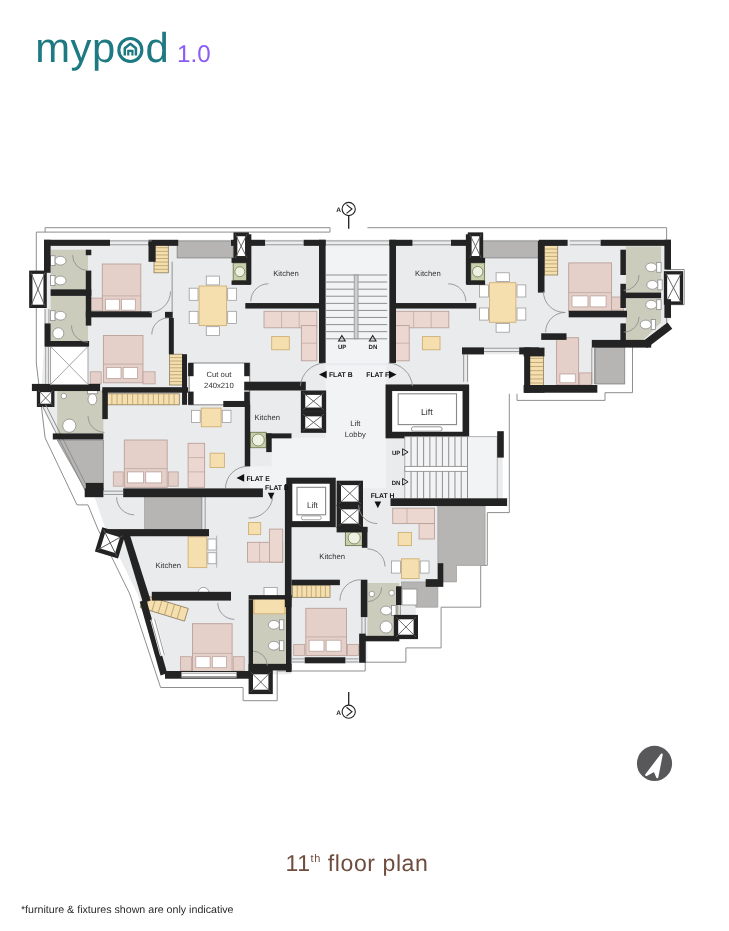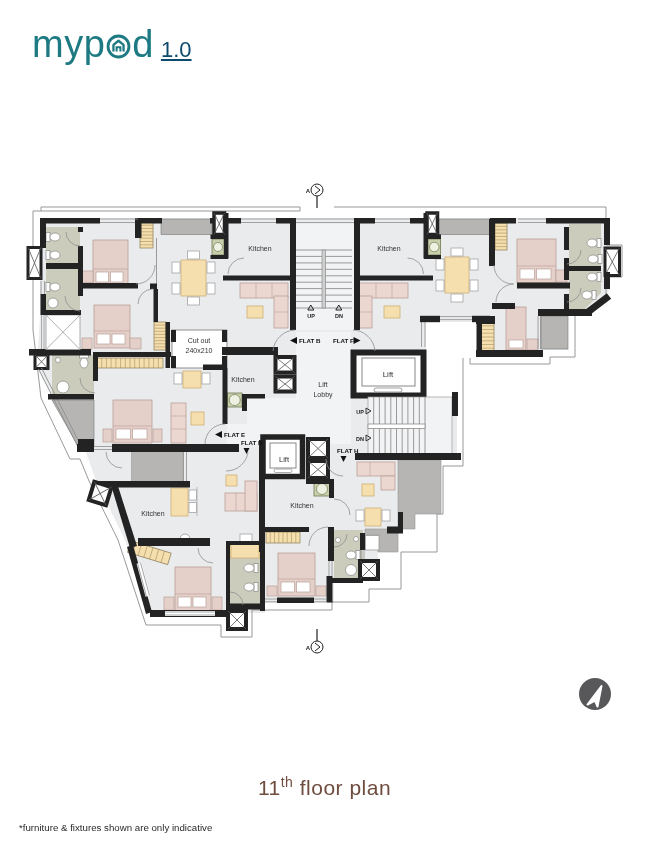--- a/index.html
+++ b/index.html
@@ -1,18 +1,18 @@
 <!DOCTYPE html>
 <html><head>
 <meta charset="utf-8">
 <style>
 html,body{margin:0;padding:0;background:#fff;width:663px;height:846px;overflow:hidden;}
 body{font-family:"Liberation Sans",sans-serif;position:relative;}
 .logo{position:absolute;left:32px;top:23px;color:#1d7a82;font-size:38px;font-weight:400;letter-spacing:0.5px;}
-.logo .ver{color:#0c4a6e;font-size:22px;margin-left:7px;letter-spacing:0;text-decoration:underline;}
+.logo .ver{color:#8b5cf6;font-size:22px;margin-left:7px;letter-spacing:0;}
 .title{position:absolute;left:-7px;top:774px;width:663px;text-align:center;color:#6e4c3e;font-size:21px;letter-spacing:0.5px;}
 .foot{position:absolute;left:19px;top:822px;color:#2a2a2a;font-size:9.7px;}
 svg.plan{position:absolute;left:0;top:0;}
 </style>
 </head>
 <body>
 
 <svg class="plan" width="663" height="846" viewBox="0 0 663 846">
 
 <polygon points="40,218 610,218 610,245 619,245 619,272 610,272 610,289 591,316 568,316 568,350 543,350 543,357 477,357 477,322 426,322 426,398 452,398 452,393 457,393 457,453 461,453 461,460 441,460 441,514 415,514 415,529 398,529 398,552 378,552 378,580 363,580 363,583 334,583 334,603 265,603 265,613 246,613 246,629 227,629 227,617 152,617 125,540 96,481 86,452 78,447 37,367 40,315 40,279 28,279 28,248 40,248" fill="#e9ebed" stroke="none"></polygon>
@@ -892,15 +892,15 @@
       <path d="M346.5 456 l-3 6 l-3 -6 z" fill="#111"></path>
     </g>
 </svg>
 
 <div class="logo">myp<svg width="27" height="27" viewBox="0 0 40 40" style="display:inline-block;vertical-align:-3px;">
       <circle cx="20" cy="20" r="15.5" fill="none" stroke="#1d7a82" stroke-width="4.2"></circle>
       <path d="M12.5 27.5 V17.5 L20 11.5 L27.5 17.5 V27.5" fill="none" stroke="#1d7a82" stroke-width="3.4" stroke-linejoin="round"></path>
       <path d="M17.2 27.5 V21 h5.6 v6.5" fill="none" stroke="#1d7a82" stroke-width="3"></path>
     </svg>d<span class="ver">1.0</span></div>
 
-<div class="title">11<sup style="font-size:14px;">th</sup> floor plan</div>
+<div class="title">11<sup style="font-size:10px;">th</sup> floor plan</div>
 
 <div class="foot">*furniture &amp; fixtures shown are only indicative</div>
 
 </body></html>

